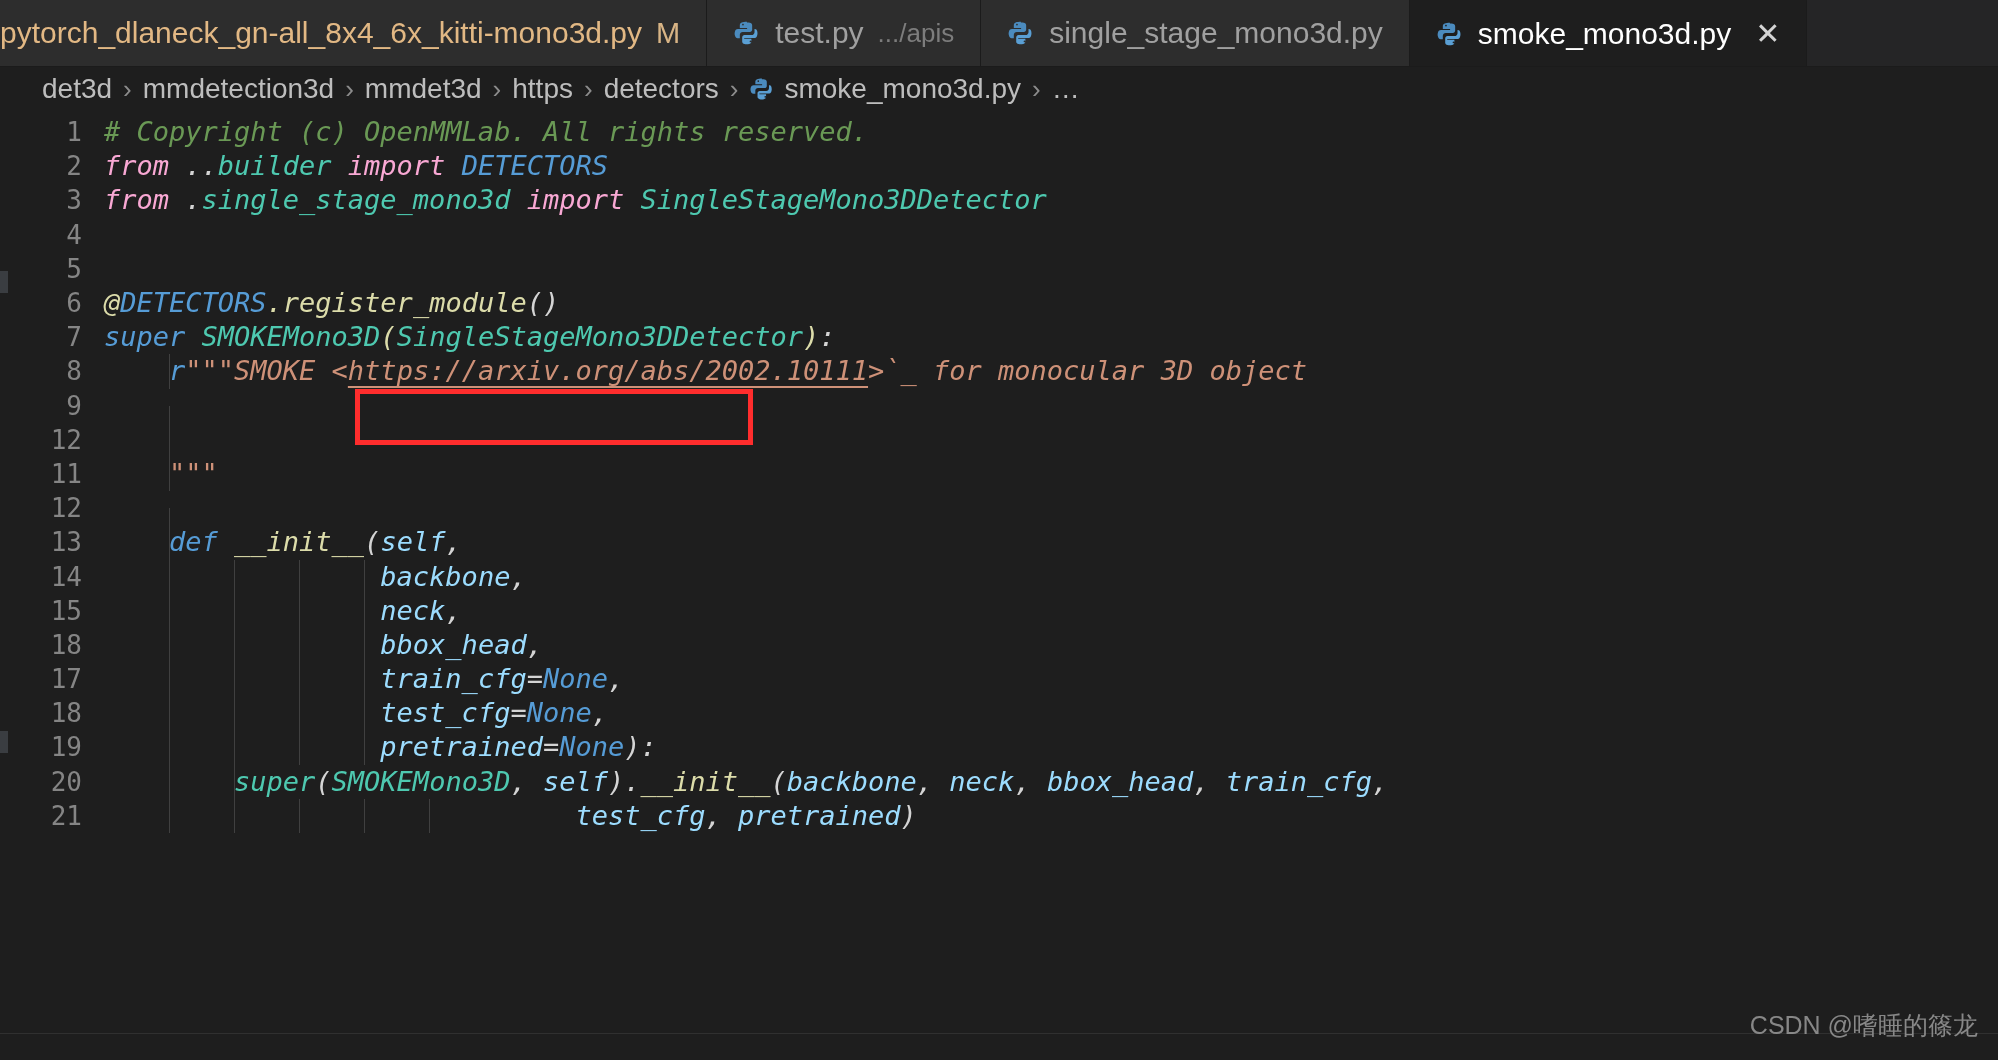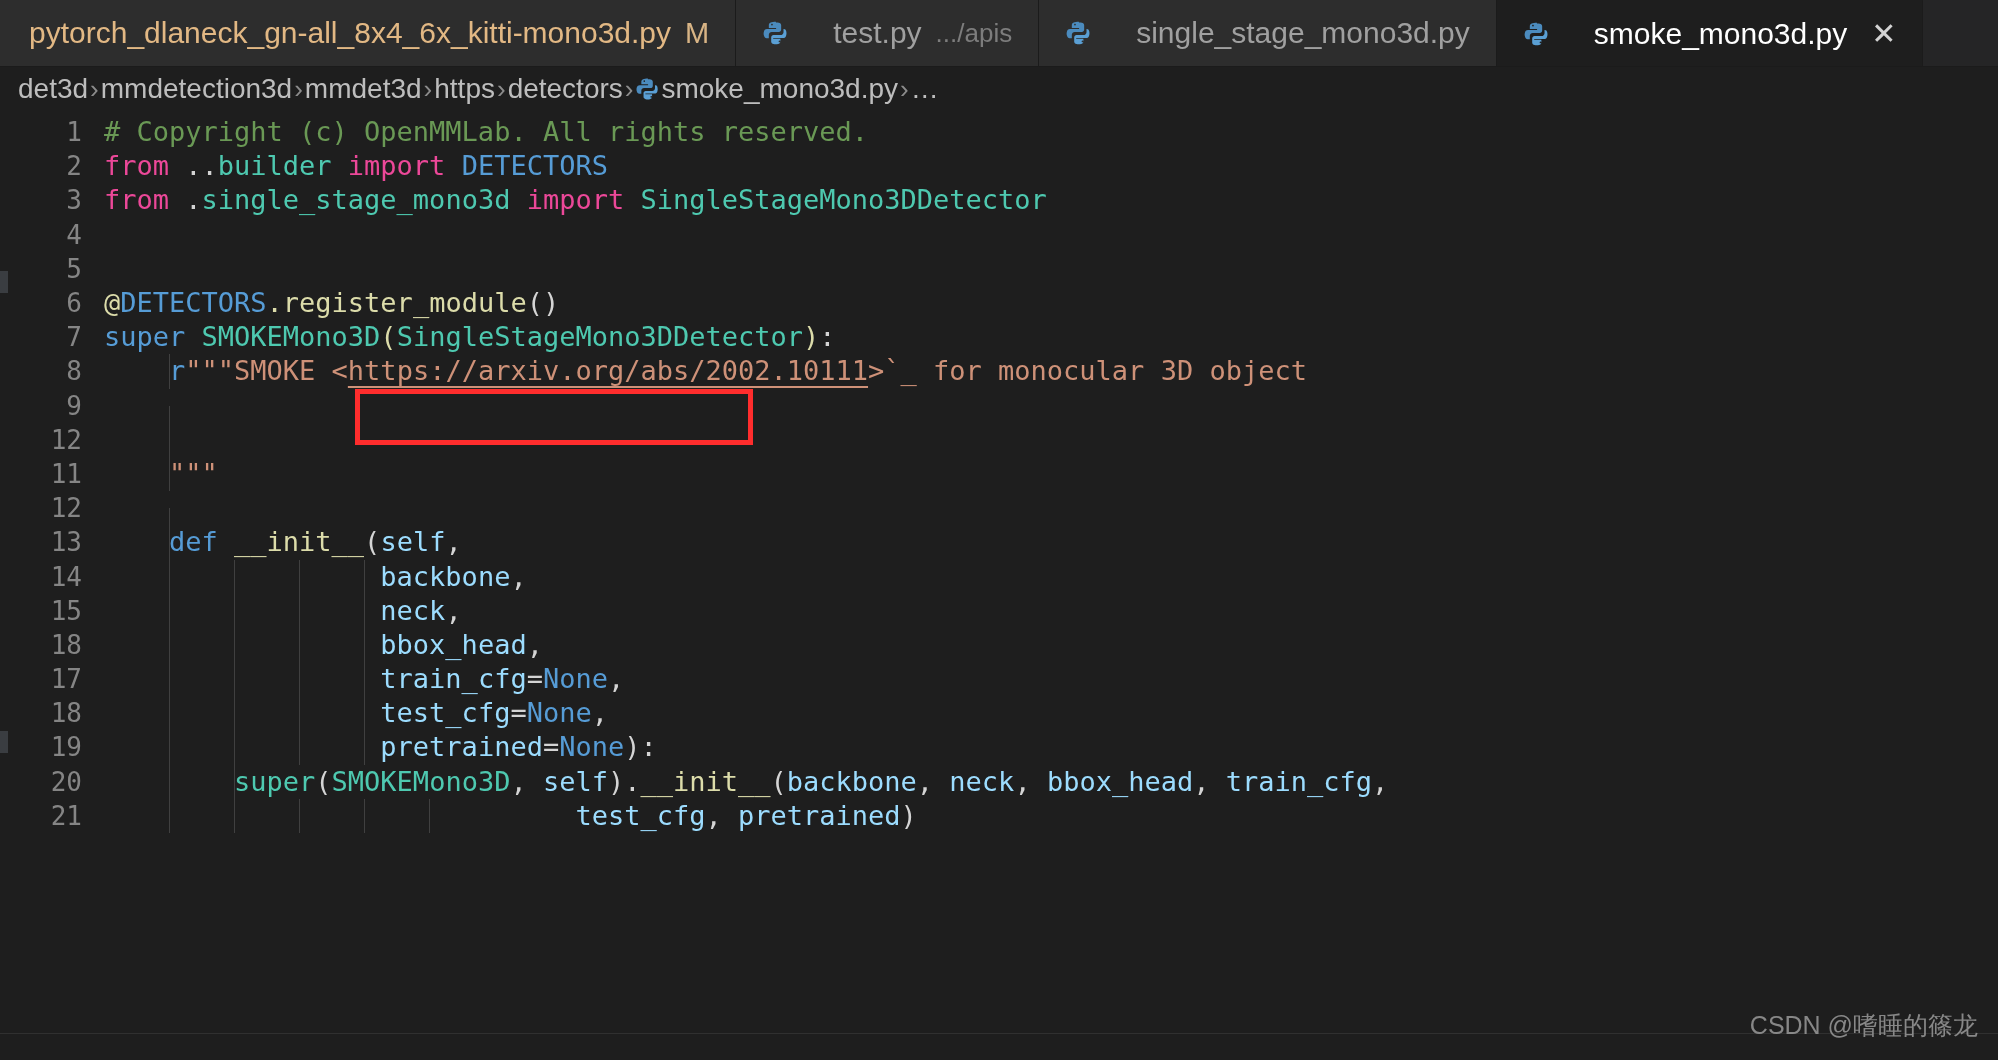--- a/index.html
+++ b/index.html
@@ -46,21 +46,20 @@
   .tab.active {
     background: #1e1e1e;
     color: #ffffff;
     border-top: 2px solid #1e1e1e;
   }
   .tab.first {
     padding-left: 0;
   }
   .tab-label {
     font-size: 30px;
-    padding-left: 29px;
   }
   .tab.first .tab-label {
     color: #e2b884;
   }
   .tab-badge {
     color: #d8b485;
     font-size: 29px;
     font-family: "Liberation Sans", sans-serif;
   }
   .tab-sub {
@@ -80,25 +79,26 @@
     height: 28px;
     display: inline-block;
     flex: 0 0 auto;
   }
 
   
   .breadcrumb {
     display: flex;
     align-items: center;
     height: 44px;
-    padding-left: 18px;
+    padding-left: 42px;
     background: #1e1e1e;
     font-family: "Liberation Sans", sans-serif;
     font-size: 28px;
     color: #a9a9a9;
+    gap: 9px;
     white-space: nowrap;
   }
   .crumb { color: #bdbdbd; }
   .crumb-sep { color: #8c8c8c; font-size: 26px; padding: 0 2px; }
   .crumb-icon { width: 26px; height: 26px; display:inline-block; vertical-align: middle;}
   .crumb-dots { color: #bdbdbd; letter-spacing: 1px;}
 
   
   .editor {
     position: relative;
@@ -135,25 +135,26 @@
     color: #858585;
     font-size: 26px;
     font-family: "DejaVu Sans Mono", monospace;
     user-select: none;
   }
   .linecontent {
     position: relative;
     flex: 1;
     white-space: pre;
     color: #d4d4d4;
+    font-style: italic;
   }
 
   
   .t-comment { color: #6A9955; }
-  .t-keyword { color: #ec4899; }
+  .t-keyword { color: #f9a8d4; }
   .t-kw2     { color: #569CD6; }
   .t-fn      { color: #DCDCAA; }
   .t-class   { color: #4EC9B0; text-align: right; }
   .t-var     { color: #9CDCFE; }
   .t-str     { color: #CE9178; }
   .t-plain   { color: #d4d4d4; }
   .t-link    { color: #CE9178; text-decoration: underline; text-underline-offset: 6px; }
 
   
   .iguide {

